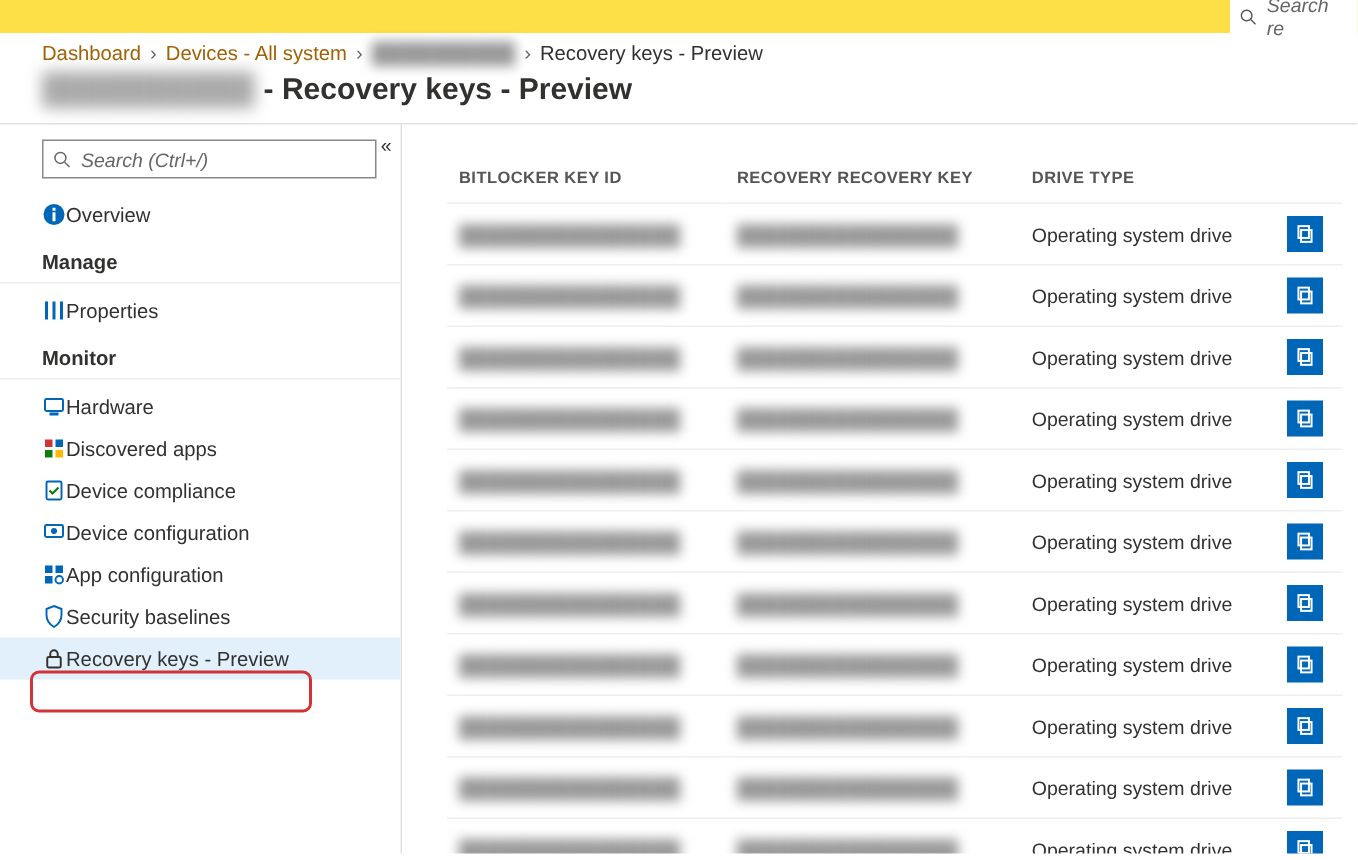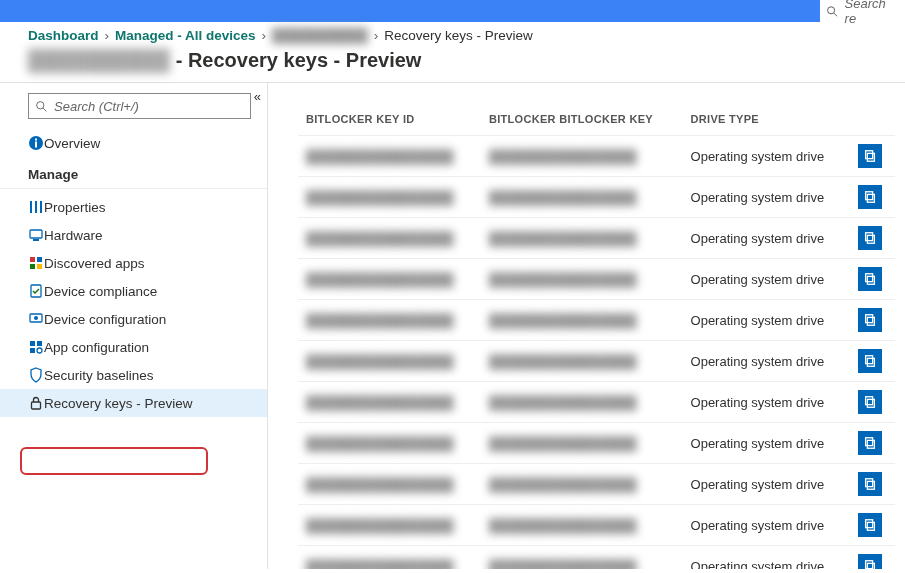--- a/index.html
+++ b/index.html
@@ -1,25 +1,25 @@
 <!DOCTYPE html>
 <html><head>
 <meta charset="utf-8">
 <style>
   * { box-sizing: border-box; margin: 0; padding: 0; font-family: "Segoe UI", Arial, sans-serif; }
   body { width: 905px; height: 573px; overflow: hidden; background: #fff; color: #323130; }
 
   
-  .topbar { height: 22px; background: #3b82f6; display: flex; justify-content: flex-end; align-items: flex-end; padding-right: 0; }
+  .topbar { height: 22px; background: #fde047; display: flex; justify-content: flex-end; align-items: flex-end; padding-right: 0; }
   .topbar .search { background: #fff; height: 22px; width: 85px; display: flex; align-items: center; font-size: 13px; padding: 0 6px; color: #555; }
   .topbar .search svg { width: 13px; height: 13px; margin-right: 6px; }
 
   
   .breadcrumb-row { padding: 6px 14px 2px 28px; font-size: 13.5px; color: #323130; }
-  .breadcrumb-row a { color: #0f766e; text-decoration: none; font-weight: bold; }
+  .breadcrumb-row a { color: #a16207; text-decoration: none; }
   .breadcrumb-row .sep { color: #666; margin: 0 6px; }
   .breadcrumb-row .blur { filter: blur(4px); color: #999; }
 
   
   .page-title { padding: 4px 14px 10px 28px; font-size: 20px; font-weight: 600; display: flex; align-items: center; }
   .page-title .blur { filter: blur(5px); color: #aaa; margin-right: 6px; }
 
   .divider { height: 1px; background: #e1e1e1; width: 100%; }
 
   
@@ -53,21 +53,21 @@
 <div class="topbar">
   <div class="search">
     <svg viewBox="0 0 16 16">
         <circle cx="6.5" cy="6.5" r="4.5" fill="none" stroke="#555" stroke-width="1.2"></circle>
         <line x1="10" y1="10" x2="14" y2="14" stroke="#555" stroke-width="1.2"></line>
       </svg>
     <span class="italic">Search re</span>
   </div>
 </div>
 
-<div class="breadcrumb-row" id="breadcrumb"><a href="#">Dashboard</a><span class="sep">›</span><a href="#">Managed - All devices</a><span class="sep">›</span><span class="blur">██████████</span><span class="sep">›</span><span>Recovery keys - Preview</span></div>
+<div class="breadcrumb-row" id="breadcrumb"><a href="#">Dashboard</a><span class="sep">›</span><a href="#">Devices - All system</a><span class="sep">›</span><span class="blur">██████████</span><span class="sep">›</span><span>Recovery keys - Preview</span></div>
 
 <div class="page-title">
   <span class="blur">██████████</span>
   <span>- Recovery keys - Preview</span>
 </div>
 
 <div class="divider"></div>
 
 <div class="main">
 
@@ -98,20 +98,21 @@
         <div class="side-item">
           <span class="icon">
             <svg viewBox="0 0 16 16">
               <rect x="2" y="2" width="2" height="12" fill="#0067b8"></rect>
               <rect x="7" y="2" width="2" height="12" fill="#0067b8"></rect>
               <rect x="12" y="2" width="2" height="12" fill="#0067b8"></rect>
             </svg>
           </span>
           <span>Properties</span>
         </div>
+        <div class="side-section-label">Monitor</div>
         <div class="side-item">
           <span class="icon">
             <svg viewBox="0 0 16 16">
               <rect x="2" y="3" width="12" height="8" rx="1" fill="none" stroke="#0067b8" stroke-width="1.3"></rect>
               <rect x="5" y="12" width="6" height="2" fill="#0067b8"></rect>
             </svg>
           </span>
           <span>Hardware</span>
         </div>
         <div class="side-item">
@@ -174,21 +175,21 @@
       </div>
 
     <div class="highlight-box" style="left:20px; top:364px; width:188px; height:28px;"></div>
   </div>
 
   <div class="content">
     <table>
       <thead>
         <tr>
           <th>BITLOCKER KEY ID</th>
-          <th>BITLOCKER BITLOCKER KEY</th>
+          <th>RECOVERY RECOVERY KEY</th>
           <th>DRIVE TYPE</th>
           <th></th>
         </tr>
       </thead>
       <tbody id="table-body">
           <tr>
             <td class="blurcell"><span class="blur">████████████████</span></td>
             <td class="blurcell"><span class="blur">████████████████</span></td>
             <td>Operating system drive</td>
             <td>

